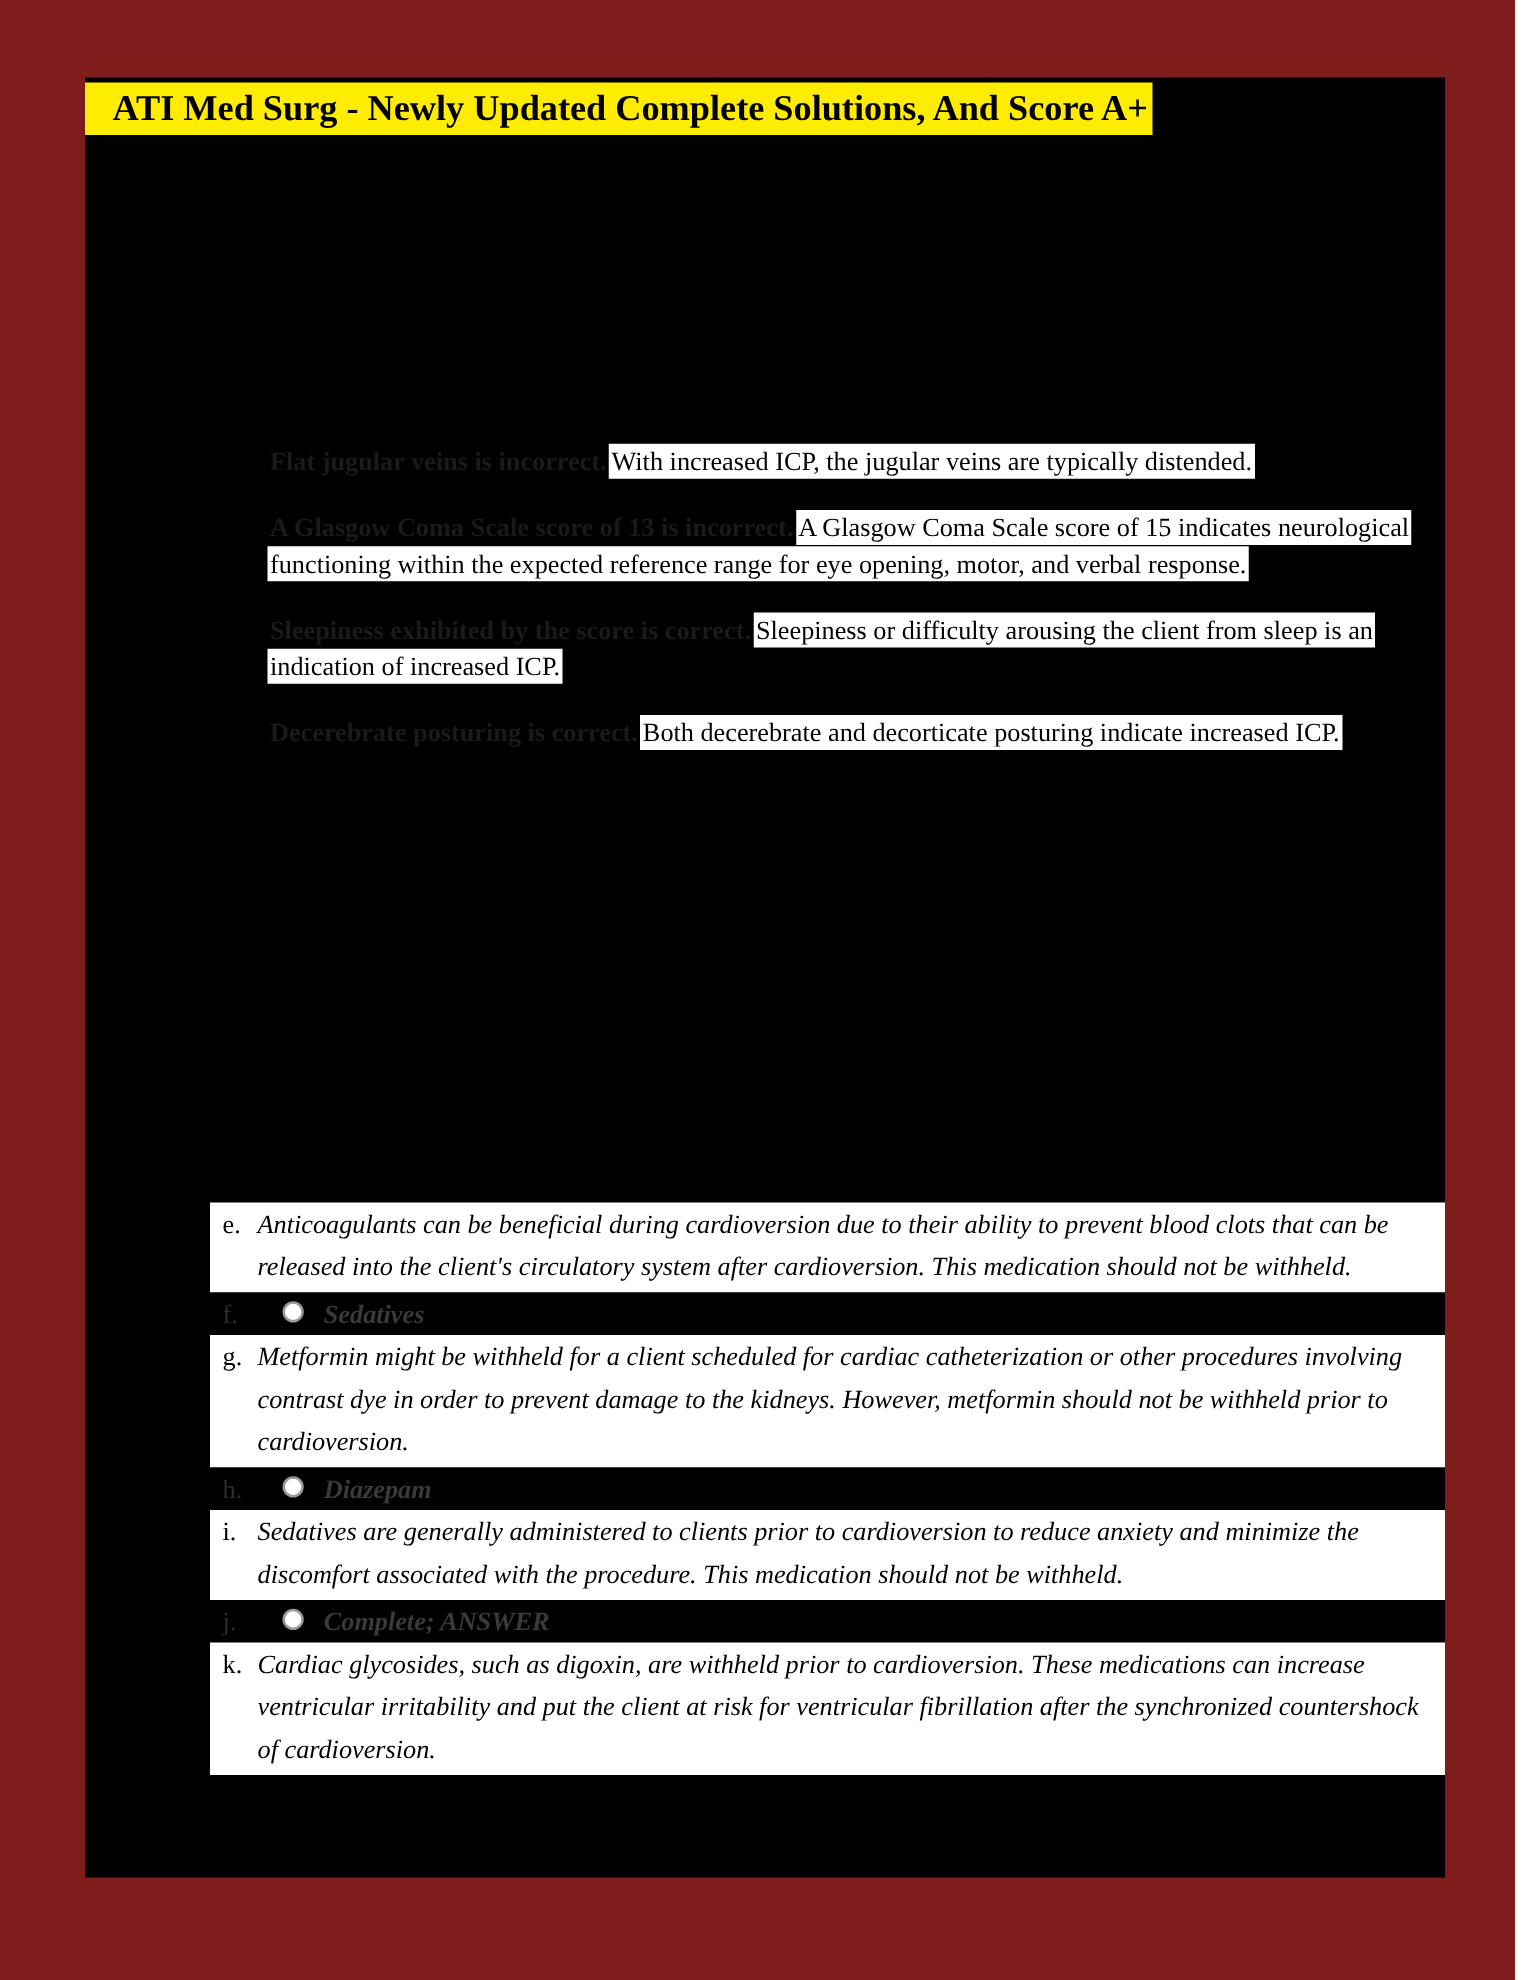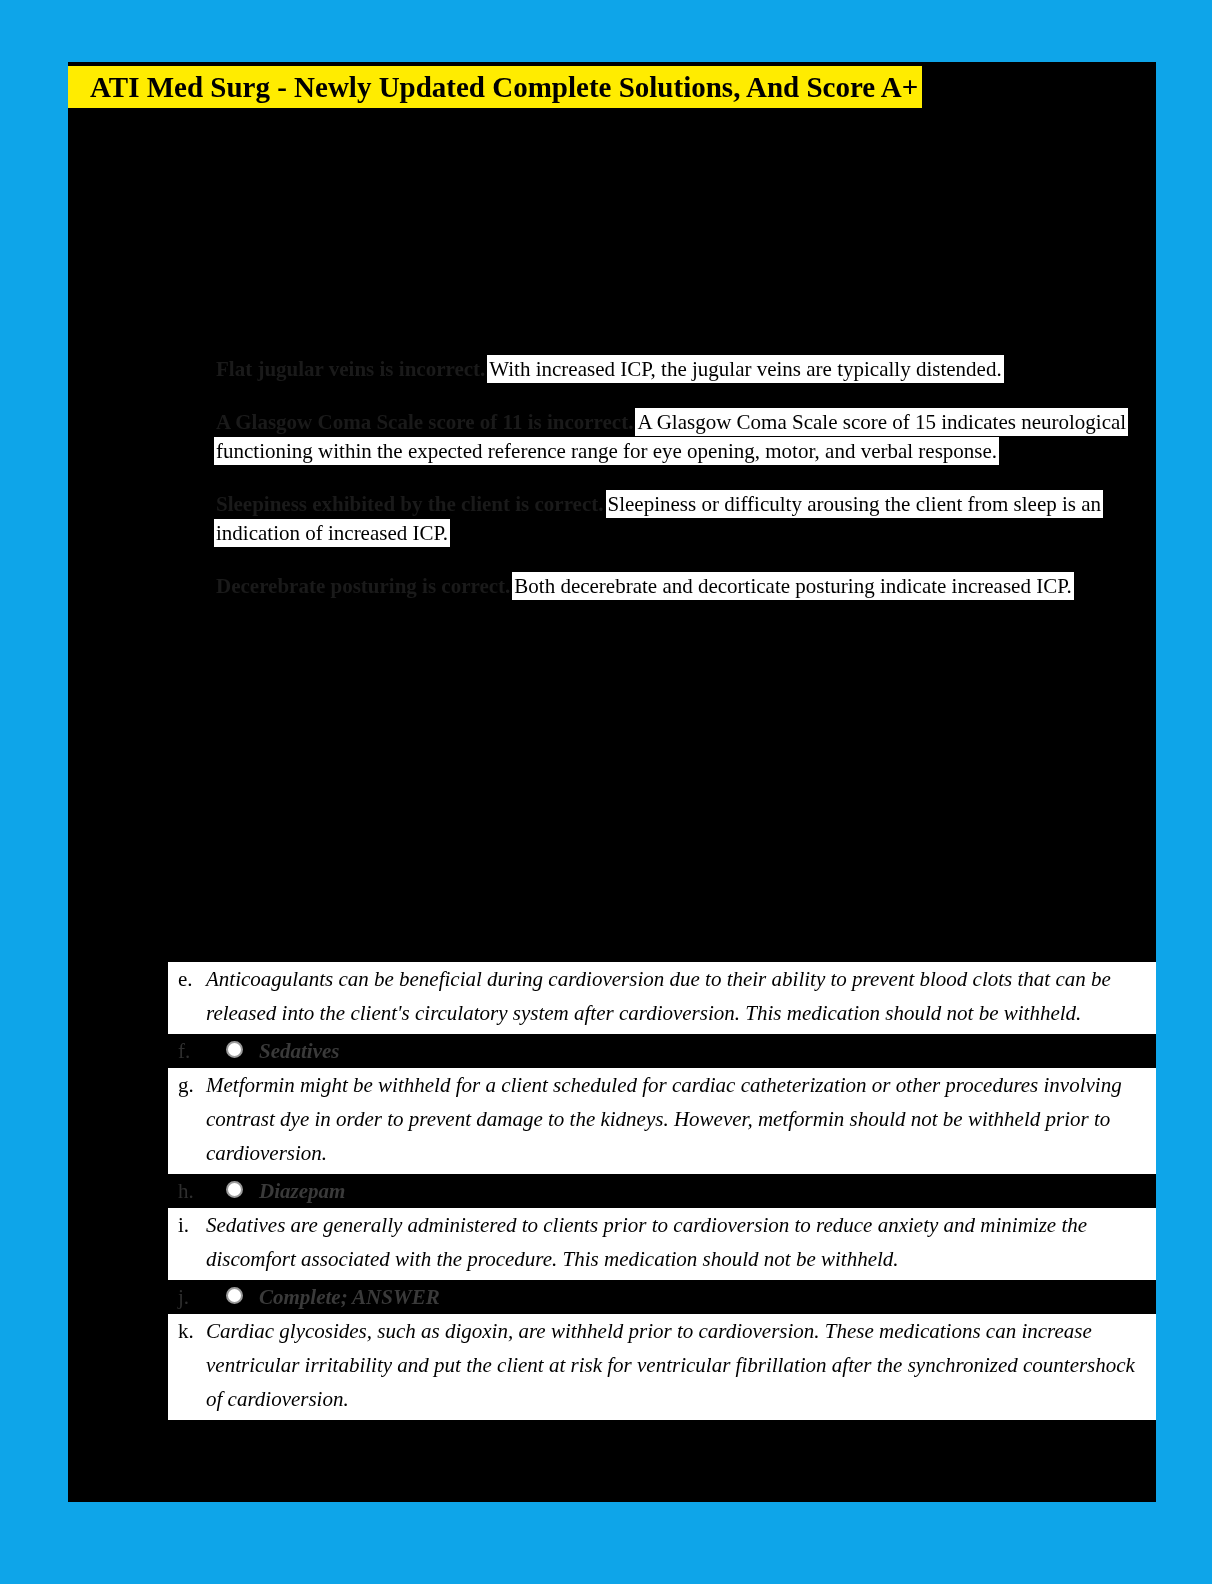--- a/index.html
+++ b/index.html
@@ -13,21 +13,21 @@
     font-family: "Liberation Serif", serif;
     position: relative;
     overflow: hidden;
   }
 
   .page {
     position: absolute;
     left: 0; top: 0;
     width: 1212px;
     height: 1584px;
-    background: #0ea5e9;
+    background: #7f1d1d;
   }
 
   
   .doc-sheet {
     position: absolute;
     left: 68px;
     top: 62px;
     width: 1088px;
     height: 1440px;
     background: #000000;
@@ -144,25 +144,25 @@
       <span class="title-highlight">ATI Med Surg - Newly Updated Complete Solutions, And Score A+</span>
     </div>
 
     <div class="explain-block">
 
       <p class="explain-item">
         <span class="lead">Flat jugular veins is incorrect.</span><span class="body-run">With increased ICP, the jugular veins are typically distended.</span>
       </p>
 
       <p class="explain-item">
-        <span class="lead">A Glasgow Coma Scale score of 11 is incorrect.</span><span class="body-run">A Glasgow Coma Scale score of 15 indicates neurological functioning within the expected reference range for eye opening, motor, and verbal response.</span>
-      </p>
-
-      <p class="explain-item">
-        <span class="lead">Sleepiness exhibited by the client is correct.</span><span class="body-run">Sleepiness or difficulty arousing the client from sleep is an indication of increased ICP.</span>
+        <span class="lead">A Glasgow Coma Scale score of 13 is incorrect.</span><span class="body-run">A Glasgow Coma Scale score of 15 indicates neurological functioning within the expected reference range for eye opening, motor, and verbal response.</span>
+      </p>
+
+      <p class="explain-item">
+        <span class="lead">Sleepiness exhibited by the score is correct.</span><span class="body-run">Sleepiness or difficulty arousing the client from sleep is an indication of increased ICP.</span>
       </p>
 
 
       <p class="explain-item">
         <span class="lead">Decerebrate posturing is correct.</span><span class="body-run">Both decerebrate and decorticate posturing indicate increased ICP.</span>
       </p>
 
     </div>
 
     <div class="list-block">

